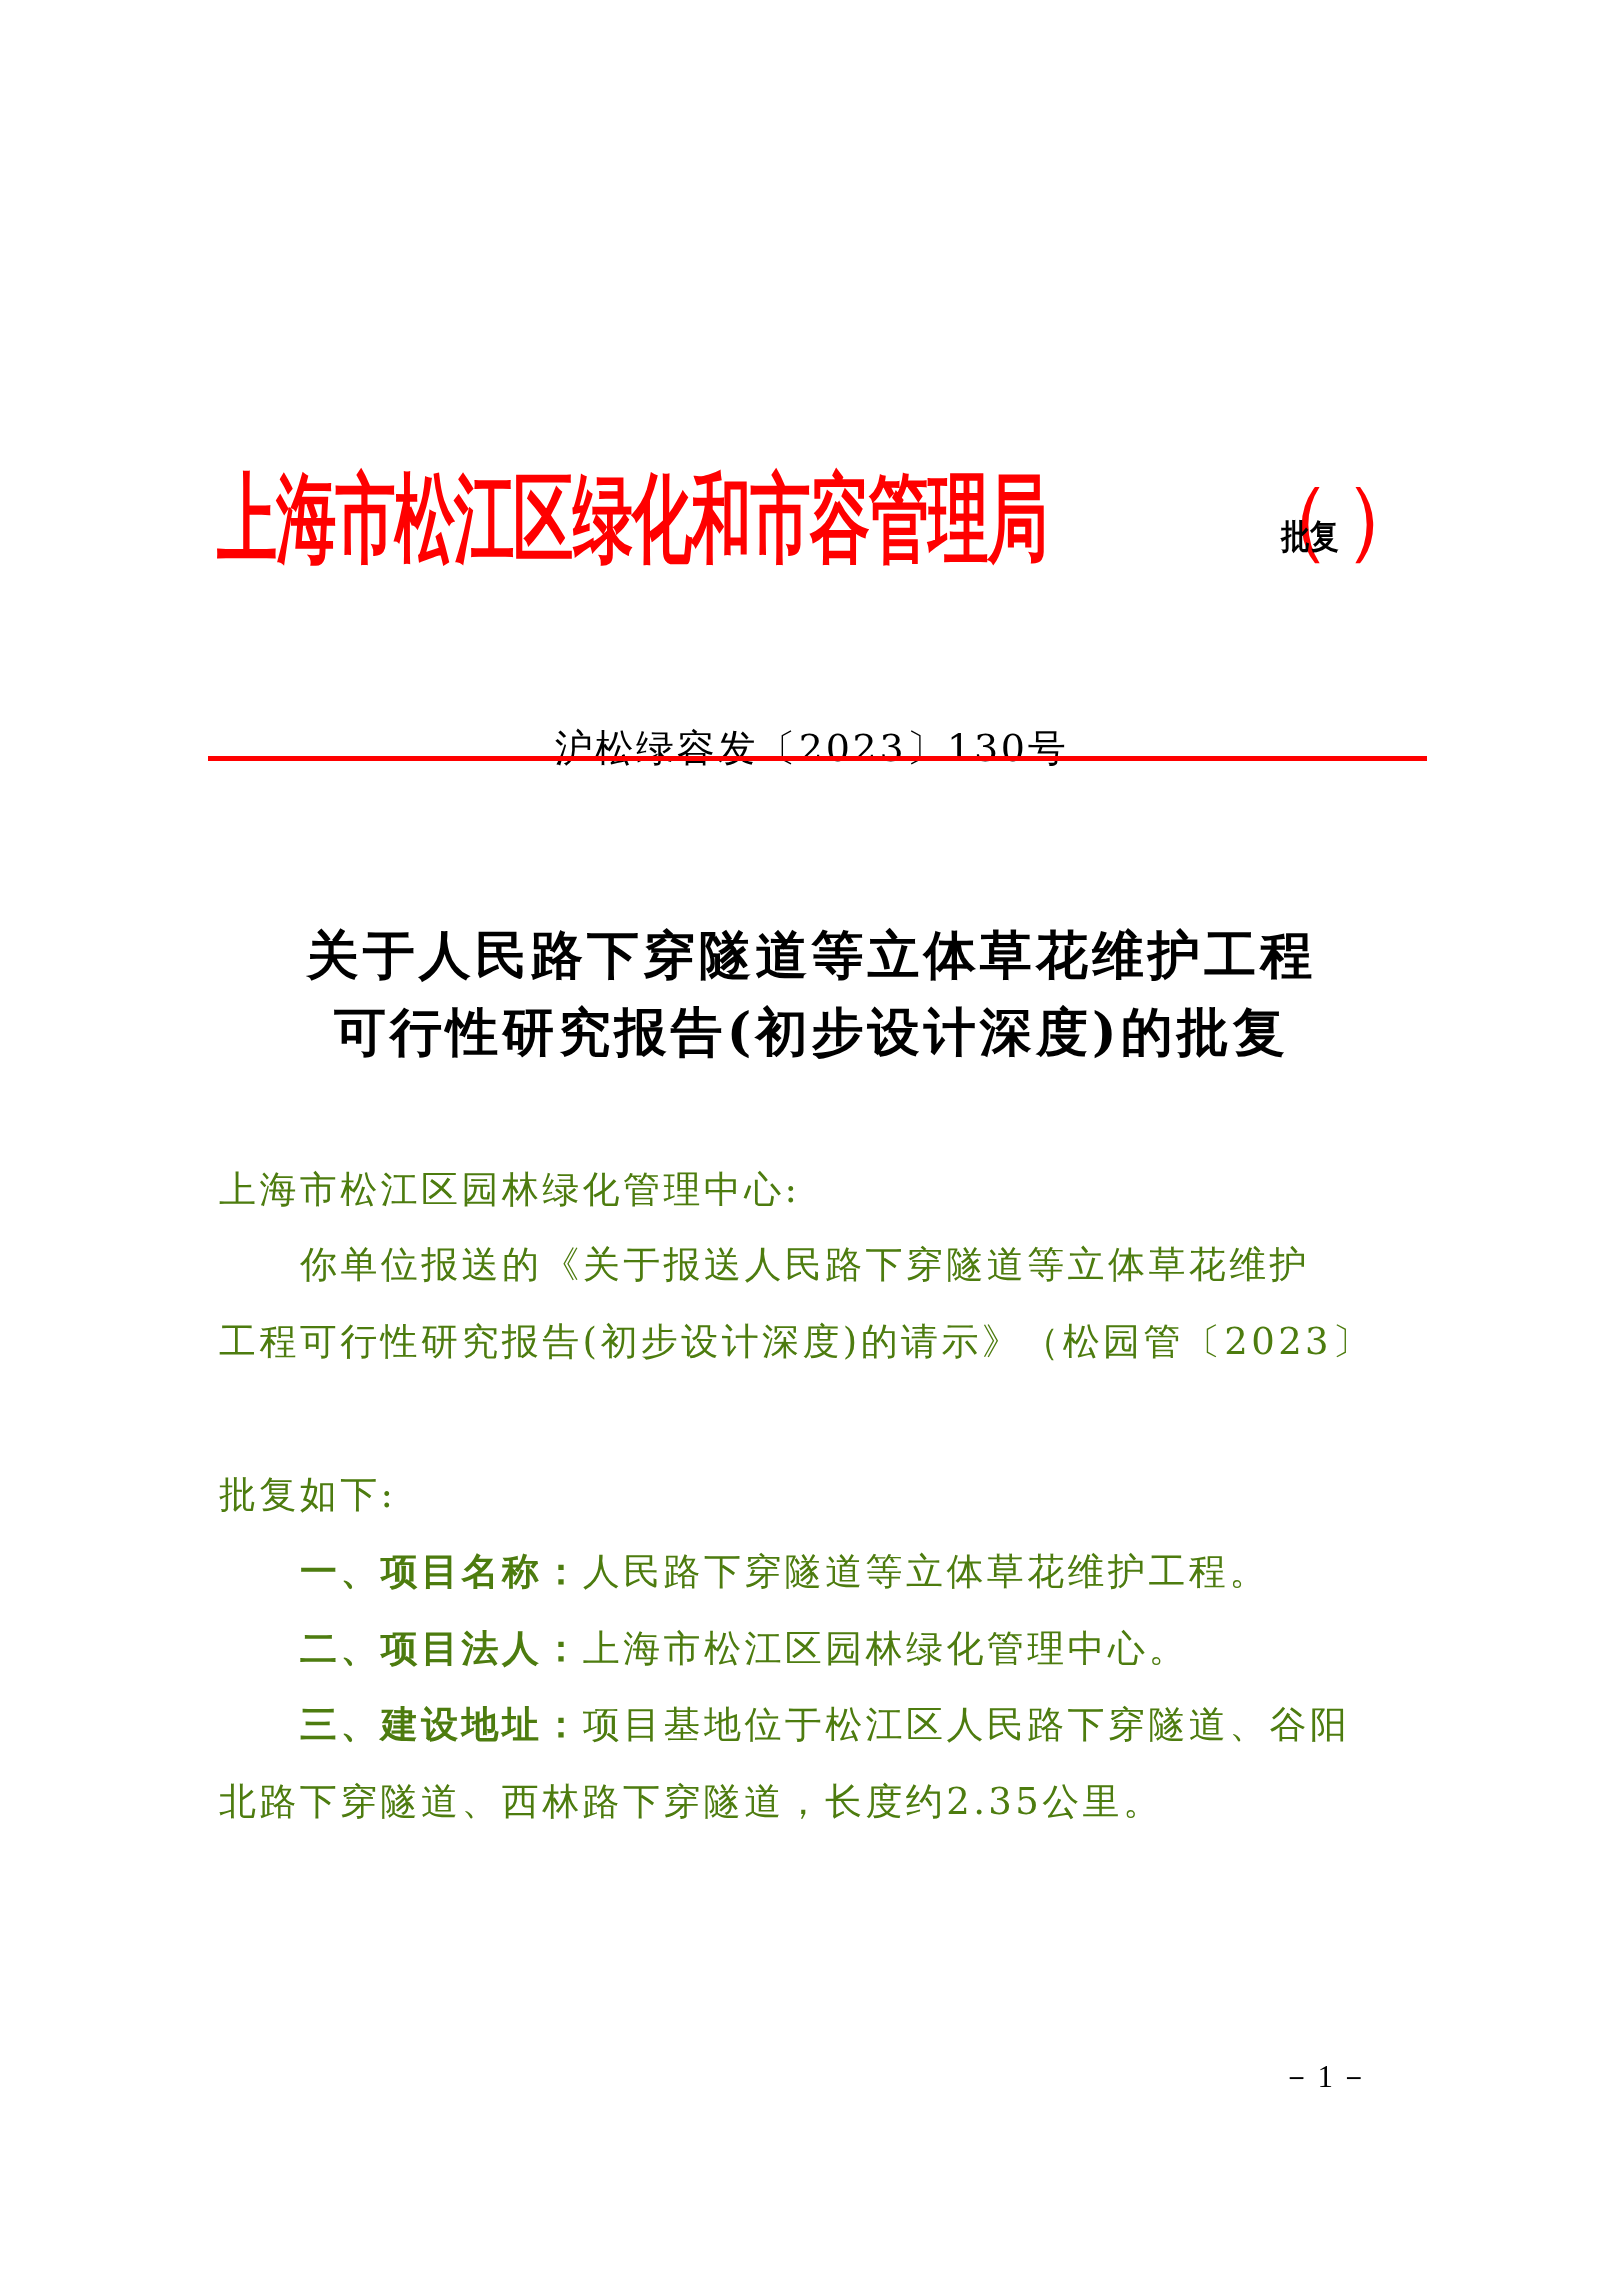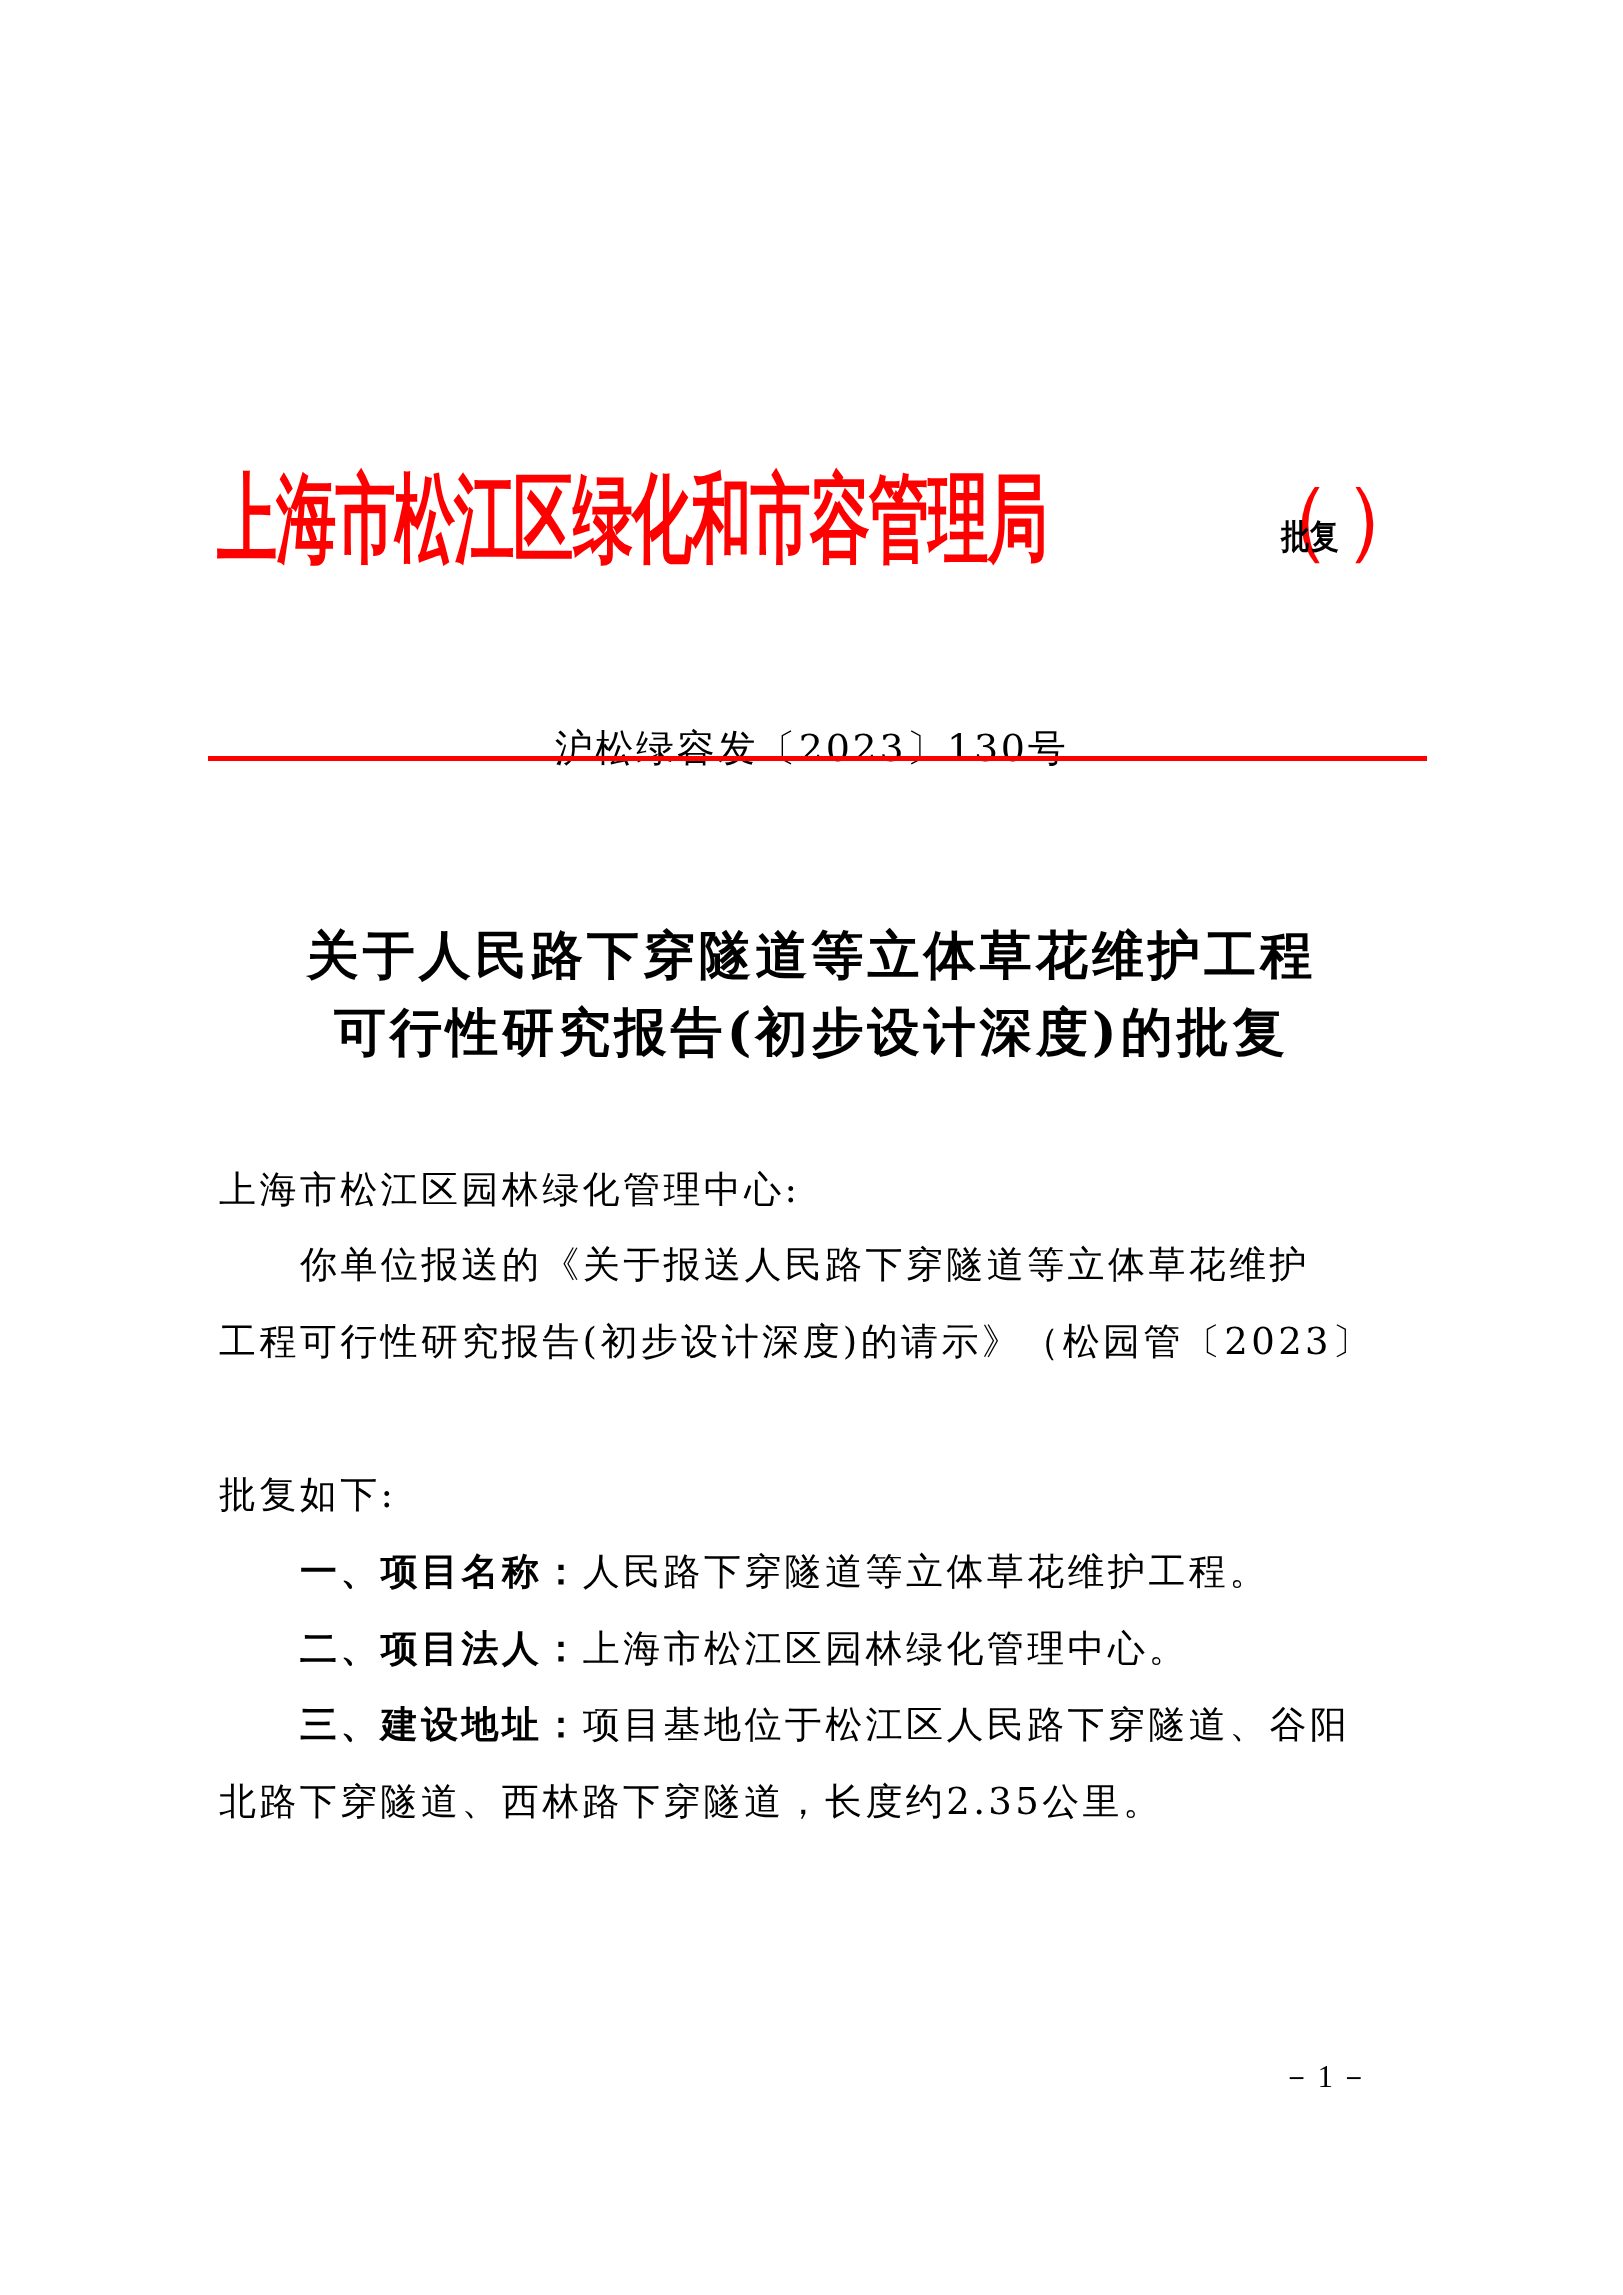--- a/index.html
+++ b/index.html
@@ -36,21 +36,21 @@
   .title {
     position: absolute; left: 0; width: 1623px; text-align: center;
     font-family: "DejaVu Serif", "Liberation Serif", serif; font-weight: bold;
     font-size: 52px; line-height: 68px; color: #000000; letter-spacing: 4.1px;
   }
   .title-l1 { top: 921px; }
   .title-l2 { top: 998px; }
   .body-line {
     position: absolute; left: 219px; white-space: nowrap;
     font-family: "DejaVu Serif", "Liberation Serif", serif;
-    font-size: 37px; line-height: 48px; color: #000000; letter-spacing: 3.4px;
+    font-size: 37px; line-height: 48px; color: #4d7c0f; letter-spacing: 3.4px;
   }
   .indent { left: 300px; }
   .bold-label {
     font-family: "DejaVu Sans", "Liberation Sans", sans-serif; font-weight: bold; text-align: right;
   }
   .page-number {
     position: absolute; left: 1281px; top: 2060px; font-family: "Liberation Serif", serif;
     font-size: 31px; line-height: 34px; color: #000000; letter-spacing: 5.4px;
   }
 </style>

